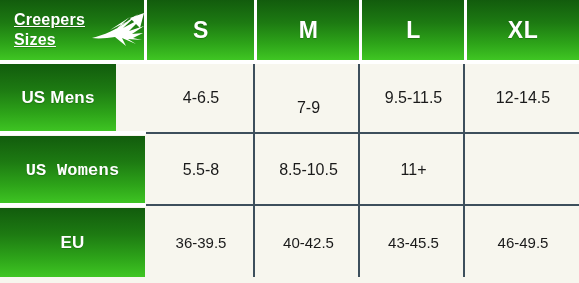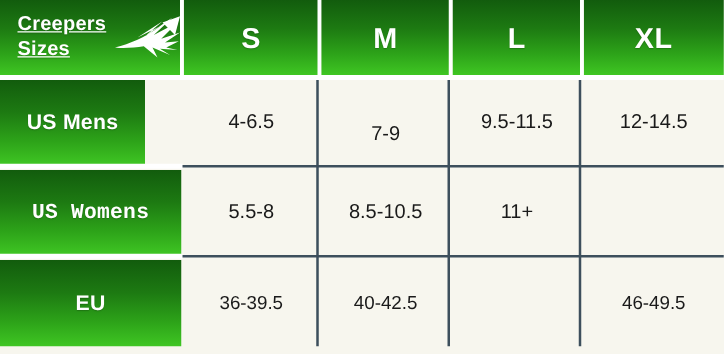--- a/index.html
+++ b/index.html
@@ -158,20 +158,23 @@
   <div class="cell green row-label" style="left:0px;top:208px;width:145px;height:69px;">
     <span>EU</span>
   </div>
 
   <div class="cell data regular" style="left:147px;top:208px;width:108px;height:69px;">
     <span>36-39.5</span>
   </div>
   <div class="cell data regular" style="left:257px;top:208px;width:103px;height:69px;">
     <span>40-42.5</span>
   </div>
+  <div class="cell data regular" style="left:362px;top:208px;width:103px;height:69px;">
+    <span>43-45.5</span>
+  </div>
   <div class="cell data regular" style="left:467px;top:208px;width:112px;height:69px;">
     <span>46-49.5</span>
   </div>
 
   <div class="hline" style="left:145px;top:132px;width:434px;"></div>
   <div class="hline" style="left:145px;top:204px;width:434px;"></div>
 
   <div class="whline" style="left:0px;top:131px;width:146px;height:4px;"></div>
   <div class="whline" style="left:0px;top:203px;width:146px;height:4px;"></div>
 

